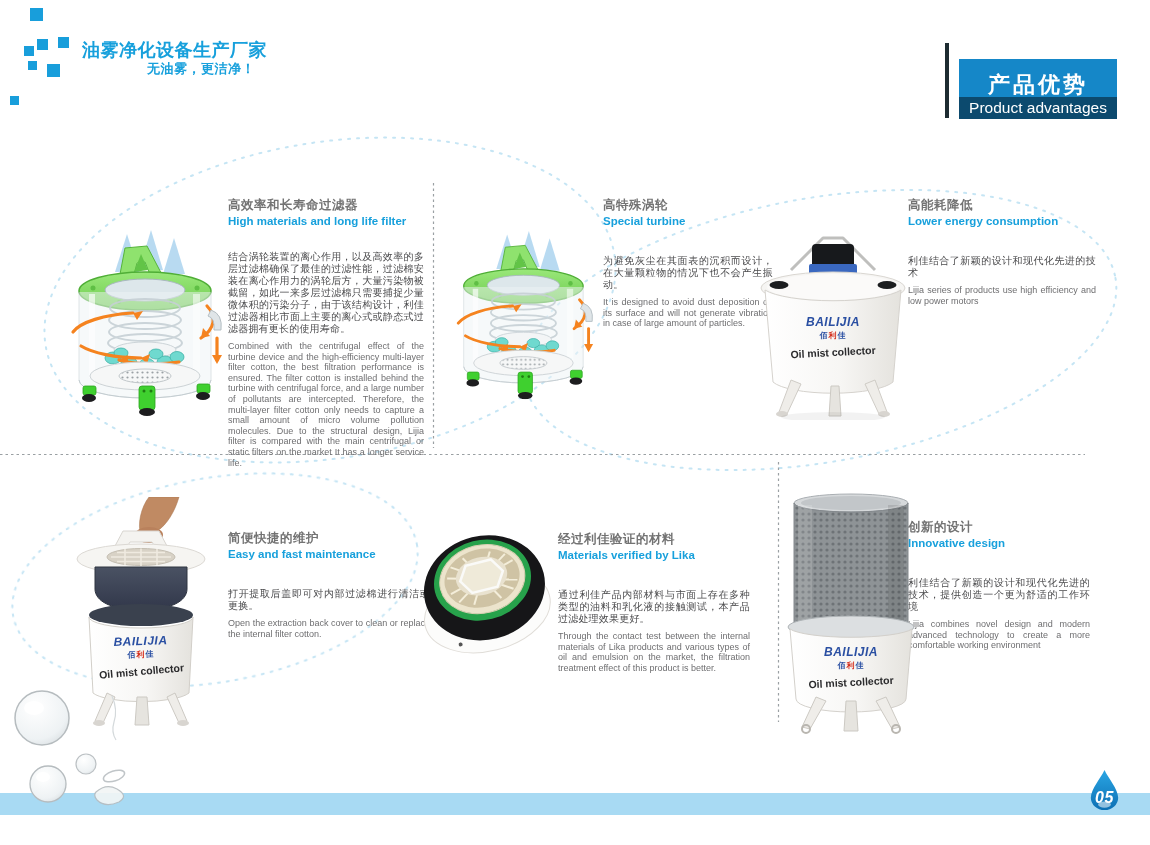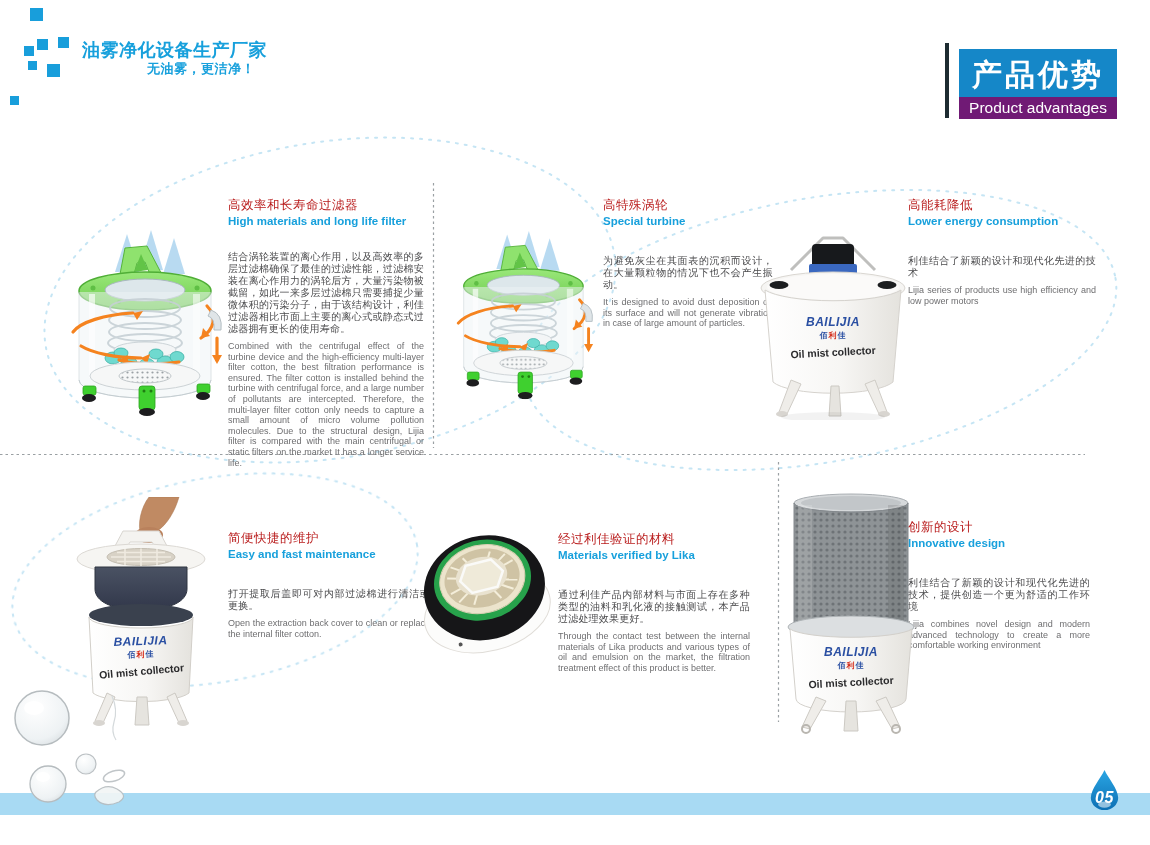--- a/index.html
+++ b/index.html
@@ -8,31 +8,31 @@
   .page { position:absolute; inset:0; width:1150px; height:845px; background:#fff; }
 
   
   .logo-squares { position:absolute; left:0; top:0; width:80px; height:115px; }
   .sq { position:absolute; background:#189edb; }
   .tagline1 { position:absolute; left:82px; top:38px; font-size:18px; font-weight:bold; color:#17a0dc; letter-spacing:0.5px; }
   .tagline2 { position:absolute; left:147px; top:60px; font-size:13px; font-weight:bold; color:#17a0dc; letter-spacing:0.5px; }
 
   .banner { position:absolute; left:945px; top:43px; width:180px; height:76px; }
   .banner-bar { position:absolute; left:0; top:0; width:4px; height:75px; background:#1d2b31; }
-  .banner-cn { position:absolute; left:14px; top:6px; width:158px; height:52px; background:#1587c8; color:#fff;
-               font-size:30px; font-weight:bold; letter-spacing:3px; text-align:center; line-height:52px; }
-  .banner-en { position:absolute; left:14px; top:54px; width:158px; height:22px; background:#701a75; color:#fff;
+  .banner-cn { position:absolute; left:14px; top:16px; width:158px; height:52px; background:#1587c8; color:#fff;
+               font-size:22px; font-weight:bold; letter-spacing:3px; text-align:center; line-height:52px; }
+  .banner-en { position:absolute; left:14px; top:54px; width:158px; height:22px; background:#0c4a6e; color:#fff;
                font-size:15.5px; text-align:center; line-height:22px; font-weight:500; }
 
   
   .decor { position:absolute; left:0; top:0; width:1150px; height:845px; pointer-events:none; }
 
   
   .sec { position:absolute; }
-  .sec h3 { font-size:12.5px; font-weight:normal; color:#b91c1c; letter-spacing:0.5px; }
+  .sec h3 { font-size:12.5px; font-weight:bold; color:#737373; letter-spacing:0.5px; }
   .sec h4 { font-size:11.5px; font-weight:bold; color:#17a0dc; margin-top:1px; }
   .sec .cn { font-size:10px; line-height:1.2; color:#4b4b4d; text-align:justify; margin-top:24px; letter-spacing:0.2px; }
   .sec .en { font-size:9px; line-height:1.18; color:#6e6e70; text-align:justify; margin-top:6px; }
   .s1 { left:228px; top:197px; width:196px; }
   .s2 { left:603px; top:197px; width:170px; }
   .s3 { left:908px; top:197px; width:188px; }
   .s4 { left:228px; top:530px; width:202px; }
   .s5 { left:558px; top:531px; width:192px; }
   .s6 { left:908px; top:519px; width:182px; }
   .s2 .cn, .s3 .cn, .s4 .cn, .s5 .cn, .s6 .cn { margin-top:28px; }

